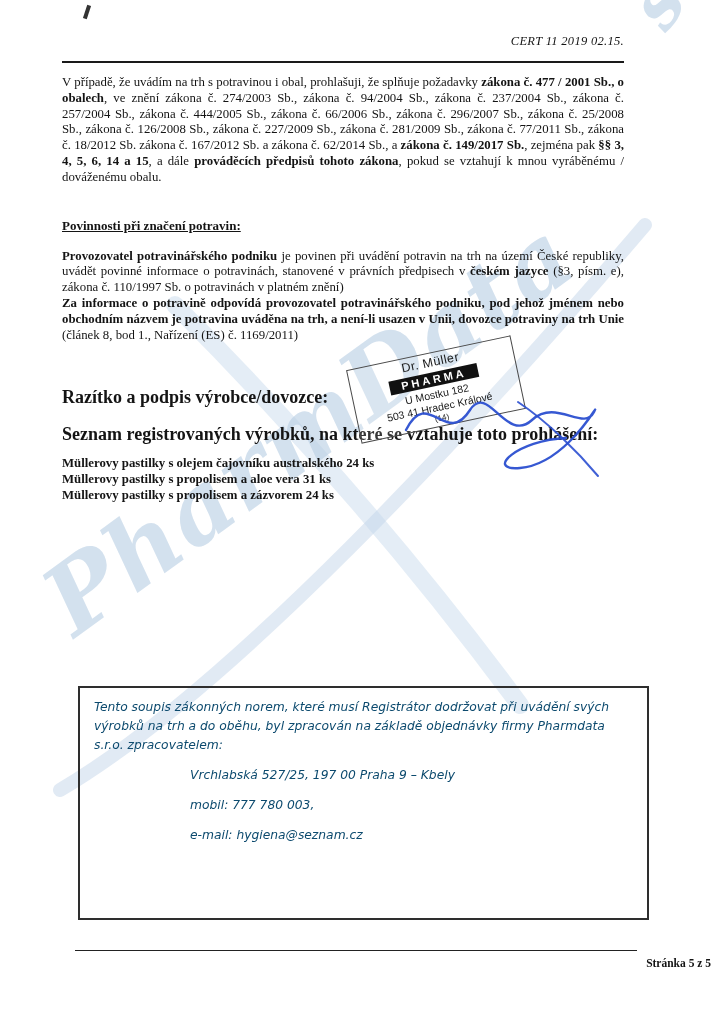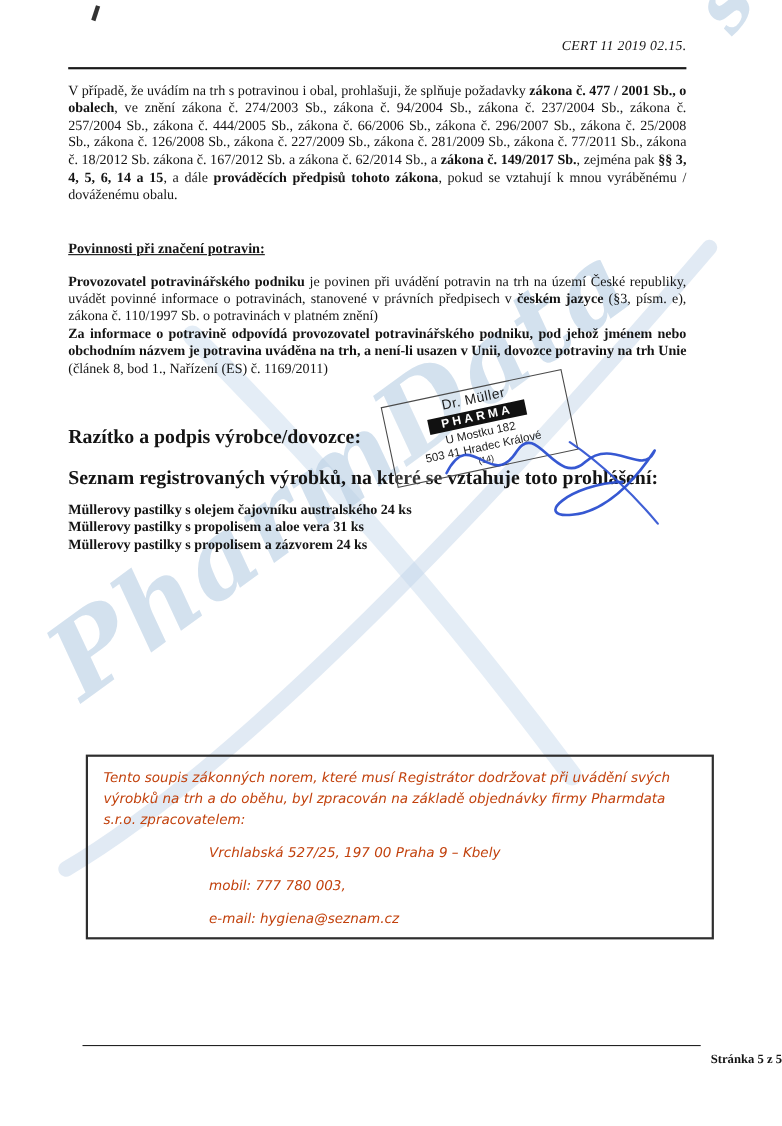--- a/index.html
+++ b/index.html
@@ -41,23 +41,23 @@
     border:1px solid #4a4a4a; padding:2px 4px 3px; background:rgba(255,255,255,0.15);
   }
   .stamp-name { font-size:12.5px; letter-spacing:0.5px; }
   .stamp-brand { display:inline-block; background:#111; color:#fff; font-weight:bold; font-size:11px; letter-spacing:3px; padding:1px 12px; margin:1px 0 2px; }
   .stamp-addr { font-size:10.5px; line-height:12.5px; }
   .stamp-num { font-size:8px; margin-top:1px; }
   
   .signature { position:absolute; left:398px; top:368px; }
   
   .proc-box {
-    position:absolute; left:78px; top:686px; width:571px; height:168px;
+    position:absolute; left:78px; top:686px; width:571px; height:234px;
     border:2px solid #2e2e2e; padding:10px 14px;
-    font-family:"DejaVu Sans", sans-serif; font-style:italic; color:#c2410c;
+    font-family:"DejaVu Sans", sans-serif; font-style:italic; color:#0c4a6e;
     font-size:12.3px; line-height:19px;
   }
   .proc-detail { margin-left:96px; margin-top:11px; }
   
   .footer-rule { position:absolute; left:75px; width:562px; top:950px; height:1px; background:#222; }
   .footer-text { position:absolute; top:957px; left:0; width:100%; text-align:right; font-size:11.5px; font-weight:bold; font-family:"Liberation Serif", serif; color:#141414; }
 </style>
 </head>
 <body>
 

